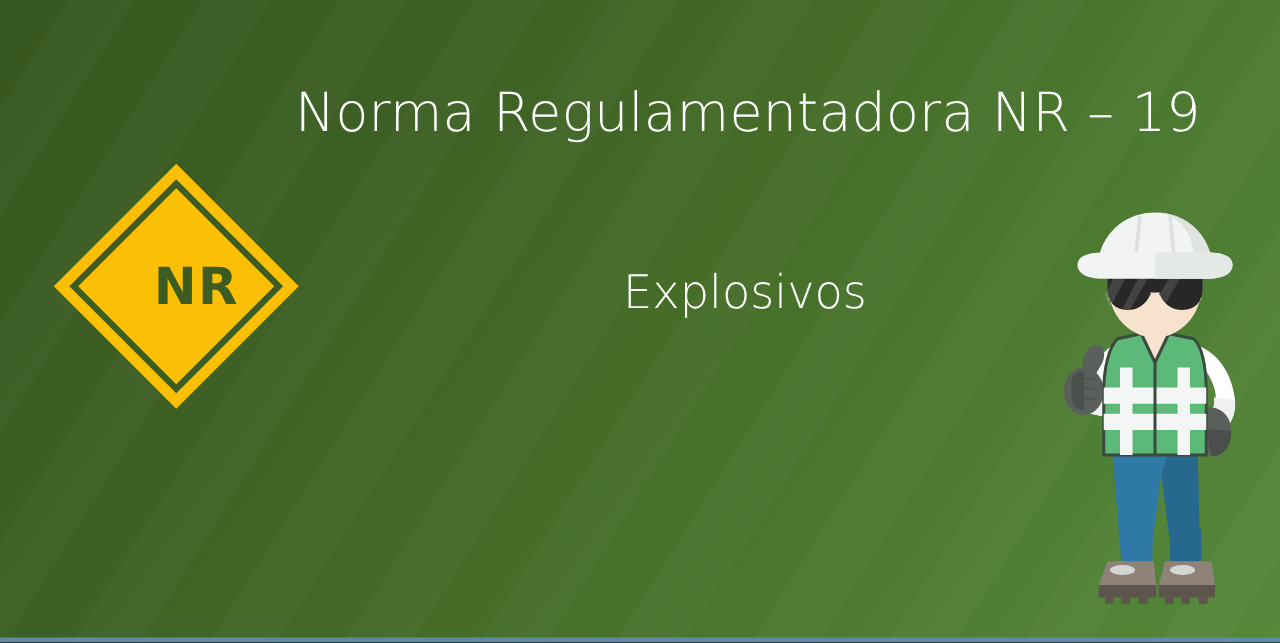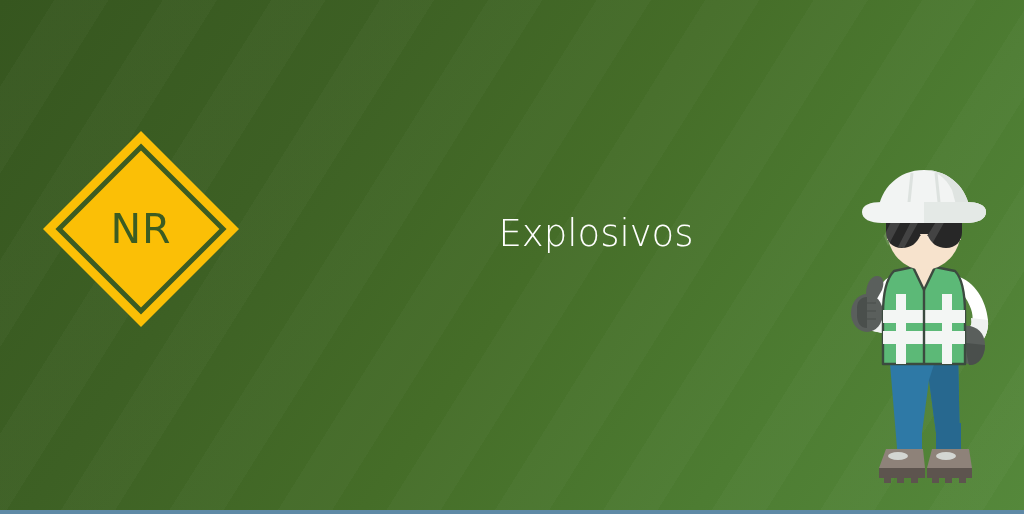--- a/index.html
+++ b/index.html
@@ -66,28 +66,28 @@
   .badge {
     position: absolute;
     left: 40px;
     top: 128px;
     width: 202px;
     height: 202px;
   }
   .badge svg { display: block; }
   .badge-text {
     position: absolute;
-    left: 0; top: 0;
+    left: 16px; top: 0;
     width: 202px; height: 202px;
     display: flex;
     align-items: center;
     justify-content: center;
     color: #3c5c22;
     font-size: 41px;
-    font-weight: 400;
+    font-weight: 700;
     letter-spacing: 1px;
   }
 
   
   .worker {
     position: absolute;
     left: 826px;
     top: 168px;
     width: 196px;
     height: 330px;
@@ -102,20 +102,21 @@
   <div class="streaks"></div>
 
   <div class="badge">
     <svg width="202" height="202" viewBox="0 0 202 202">
       <polygon points="101,3 199,101 101,199 3,101" fill="#fbbf06"></polygon>
       <polygon points="101,19 183,101 101,183 19,101" fill="none" stroke="#3c5c22" stroke-width="5"></polygon>
     </svg>
     <div class="badge-text">NR</div>
   </div>
 
+  <div class="title">Norma Regulamentadora NR – 19</div>
   <div class="subtitle">Explosivos</div>
 
   <div class="worker">
     <svg width="196" height="330" viewBox="0 0 196 330">
 
       <g>
         <path d="M63 184 L132 184 L134 280 L112 280 L103 212 L94 280 L71 280 Z" fill="#2e79a6"></path>
         <path d="M103 212 L112 280 L134 280 L132 184 L112 184 Z" fill="#27688f"></path>
         <rect x="71" y="255" width="25" height="26" fill="#2e79a6"></rect>
         <rect x="110" y="255" width="25" height="26" fill="#27688f"></rect>

